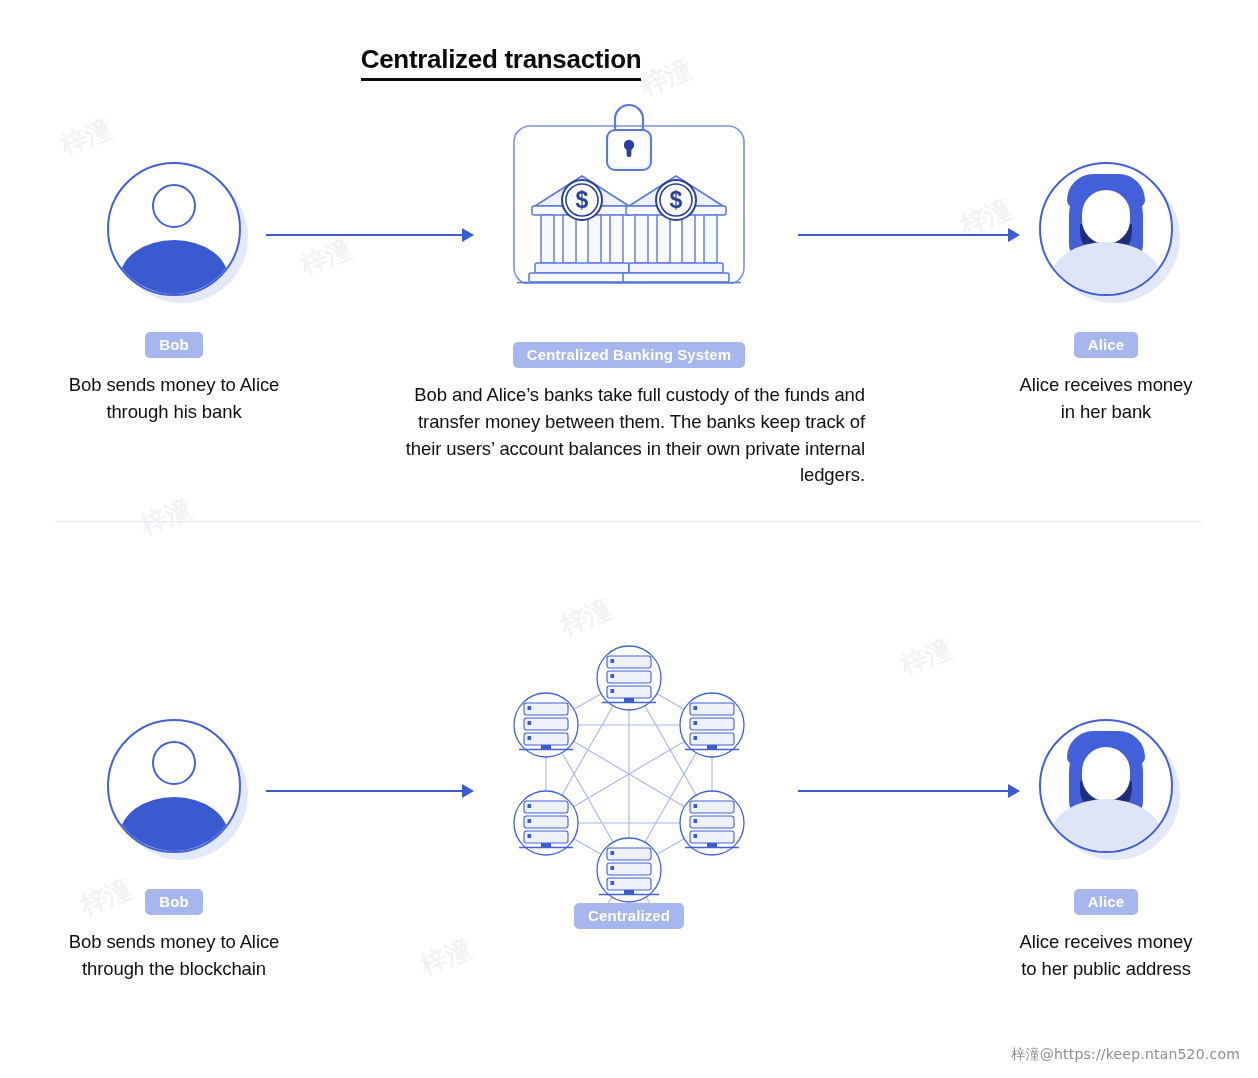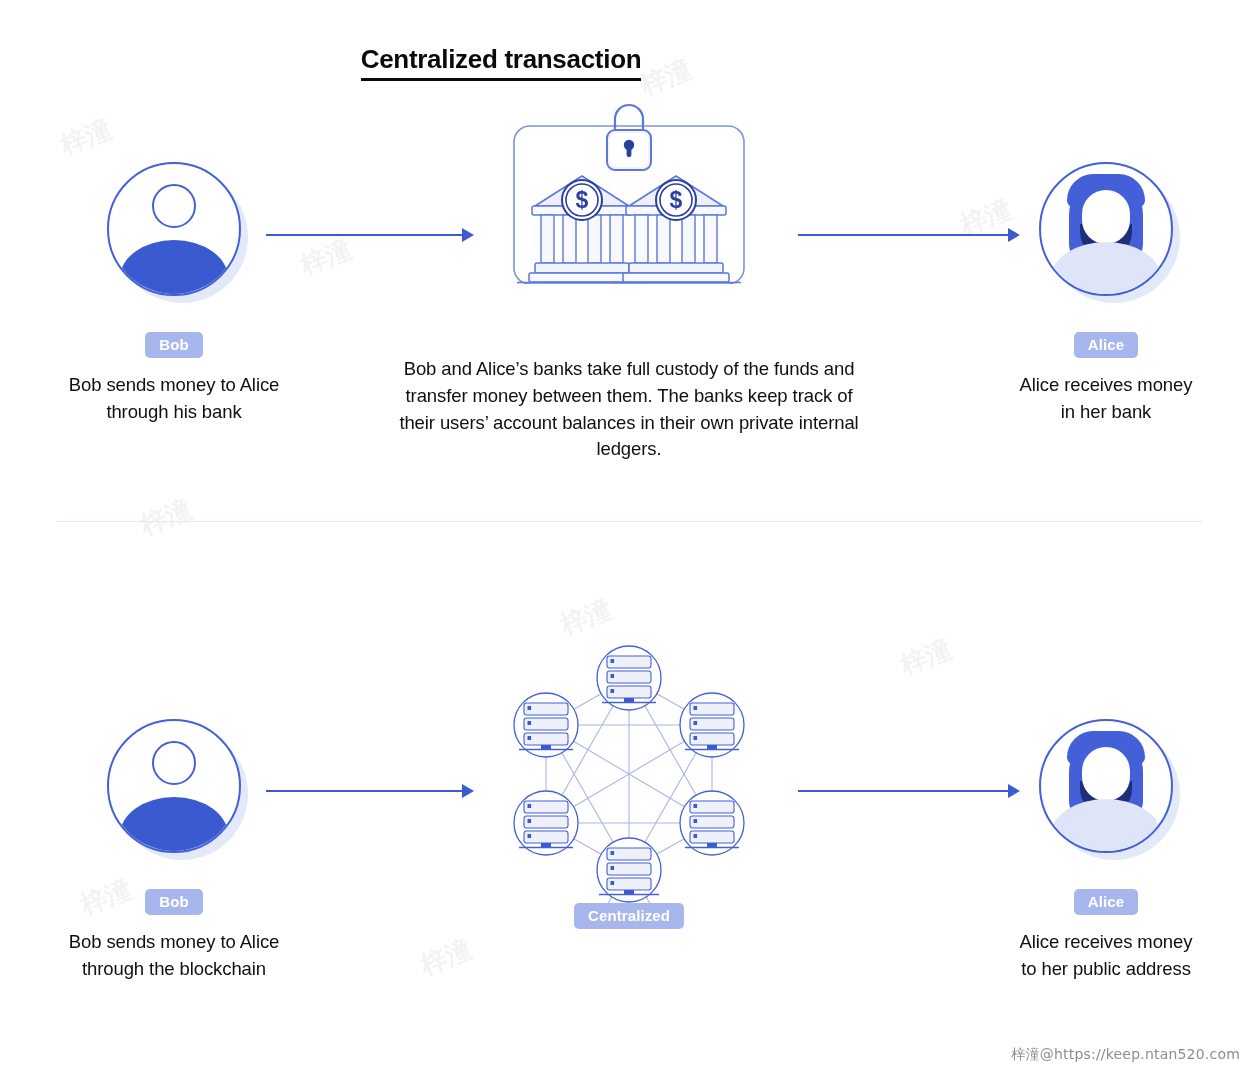--- a/index.html
+++ b/index.html
@@ -317,21 +317,22 @@
           <rect x="-2" y="87" width="94" height="10" rx="2" fill="#f2f5fd" stroke="#5b78dd" stroke-width="1.5"></rect>
           <rect x="-8" y="97" width="106" height="9" rx="2" fill="#f7f9ff" stroke="#5b78dd" stroke-width="1.5"></rect>
           <line x1="-20" y1="106.5" x2="110" y2="106.5" stroke="#5b78dd" stroke-width="1.6"></line>
           <circle cx="45" cy="24" r="20" fill="#ffffff" stroke="#2a3f9e" stroke-width="2"></circle>
           <circle cx="45" cy="24" r="16" fill="#ffffff" stroke="#2a3f9e" stroke-width="1.6"></circle>
           <text x="45" y="32" text-anchor="middle" font-family="Liberation Sans, sans-serif" font-size="23" font-weight="bold" fill="#2a3f9e">$</text>
         </g>
       </svg>
     </div>
     <div style="height:58px;"></div>
-    <div class="caption" style="width:472px;margin-left:auto;margin-right:auto;">Bob and Alice’s banks take full custody of the funds and transfer money between them. The banks keep track of their users’ account balances in their own private internal ledgers.</div>
+    <div class="badge">Centralized Banking System</div>
+    <div class="caption" style="width:472px;margin-left:auto;margin-right:auto;text-align:right;">Bob and Alice’s banks take full custody of the funds and transfer money between them. The banks keep track of their users’ account balances in their own private internal ledgers.</div>
   </div>
 
   <div class="arrow" style="left:798px; top:228px; width:222px;">
     <div class="shaft"></div>
       <div class="head"></div>
   </div>
 
   <div class="col" style="left:965px; top:162px; width:282px;">
     <div class="avatar">
       <div class="shadow"></div>

